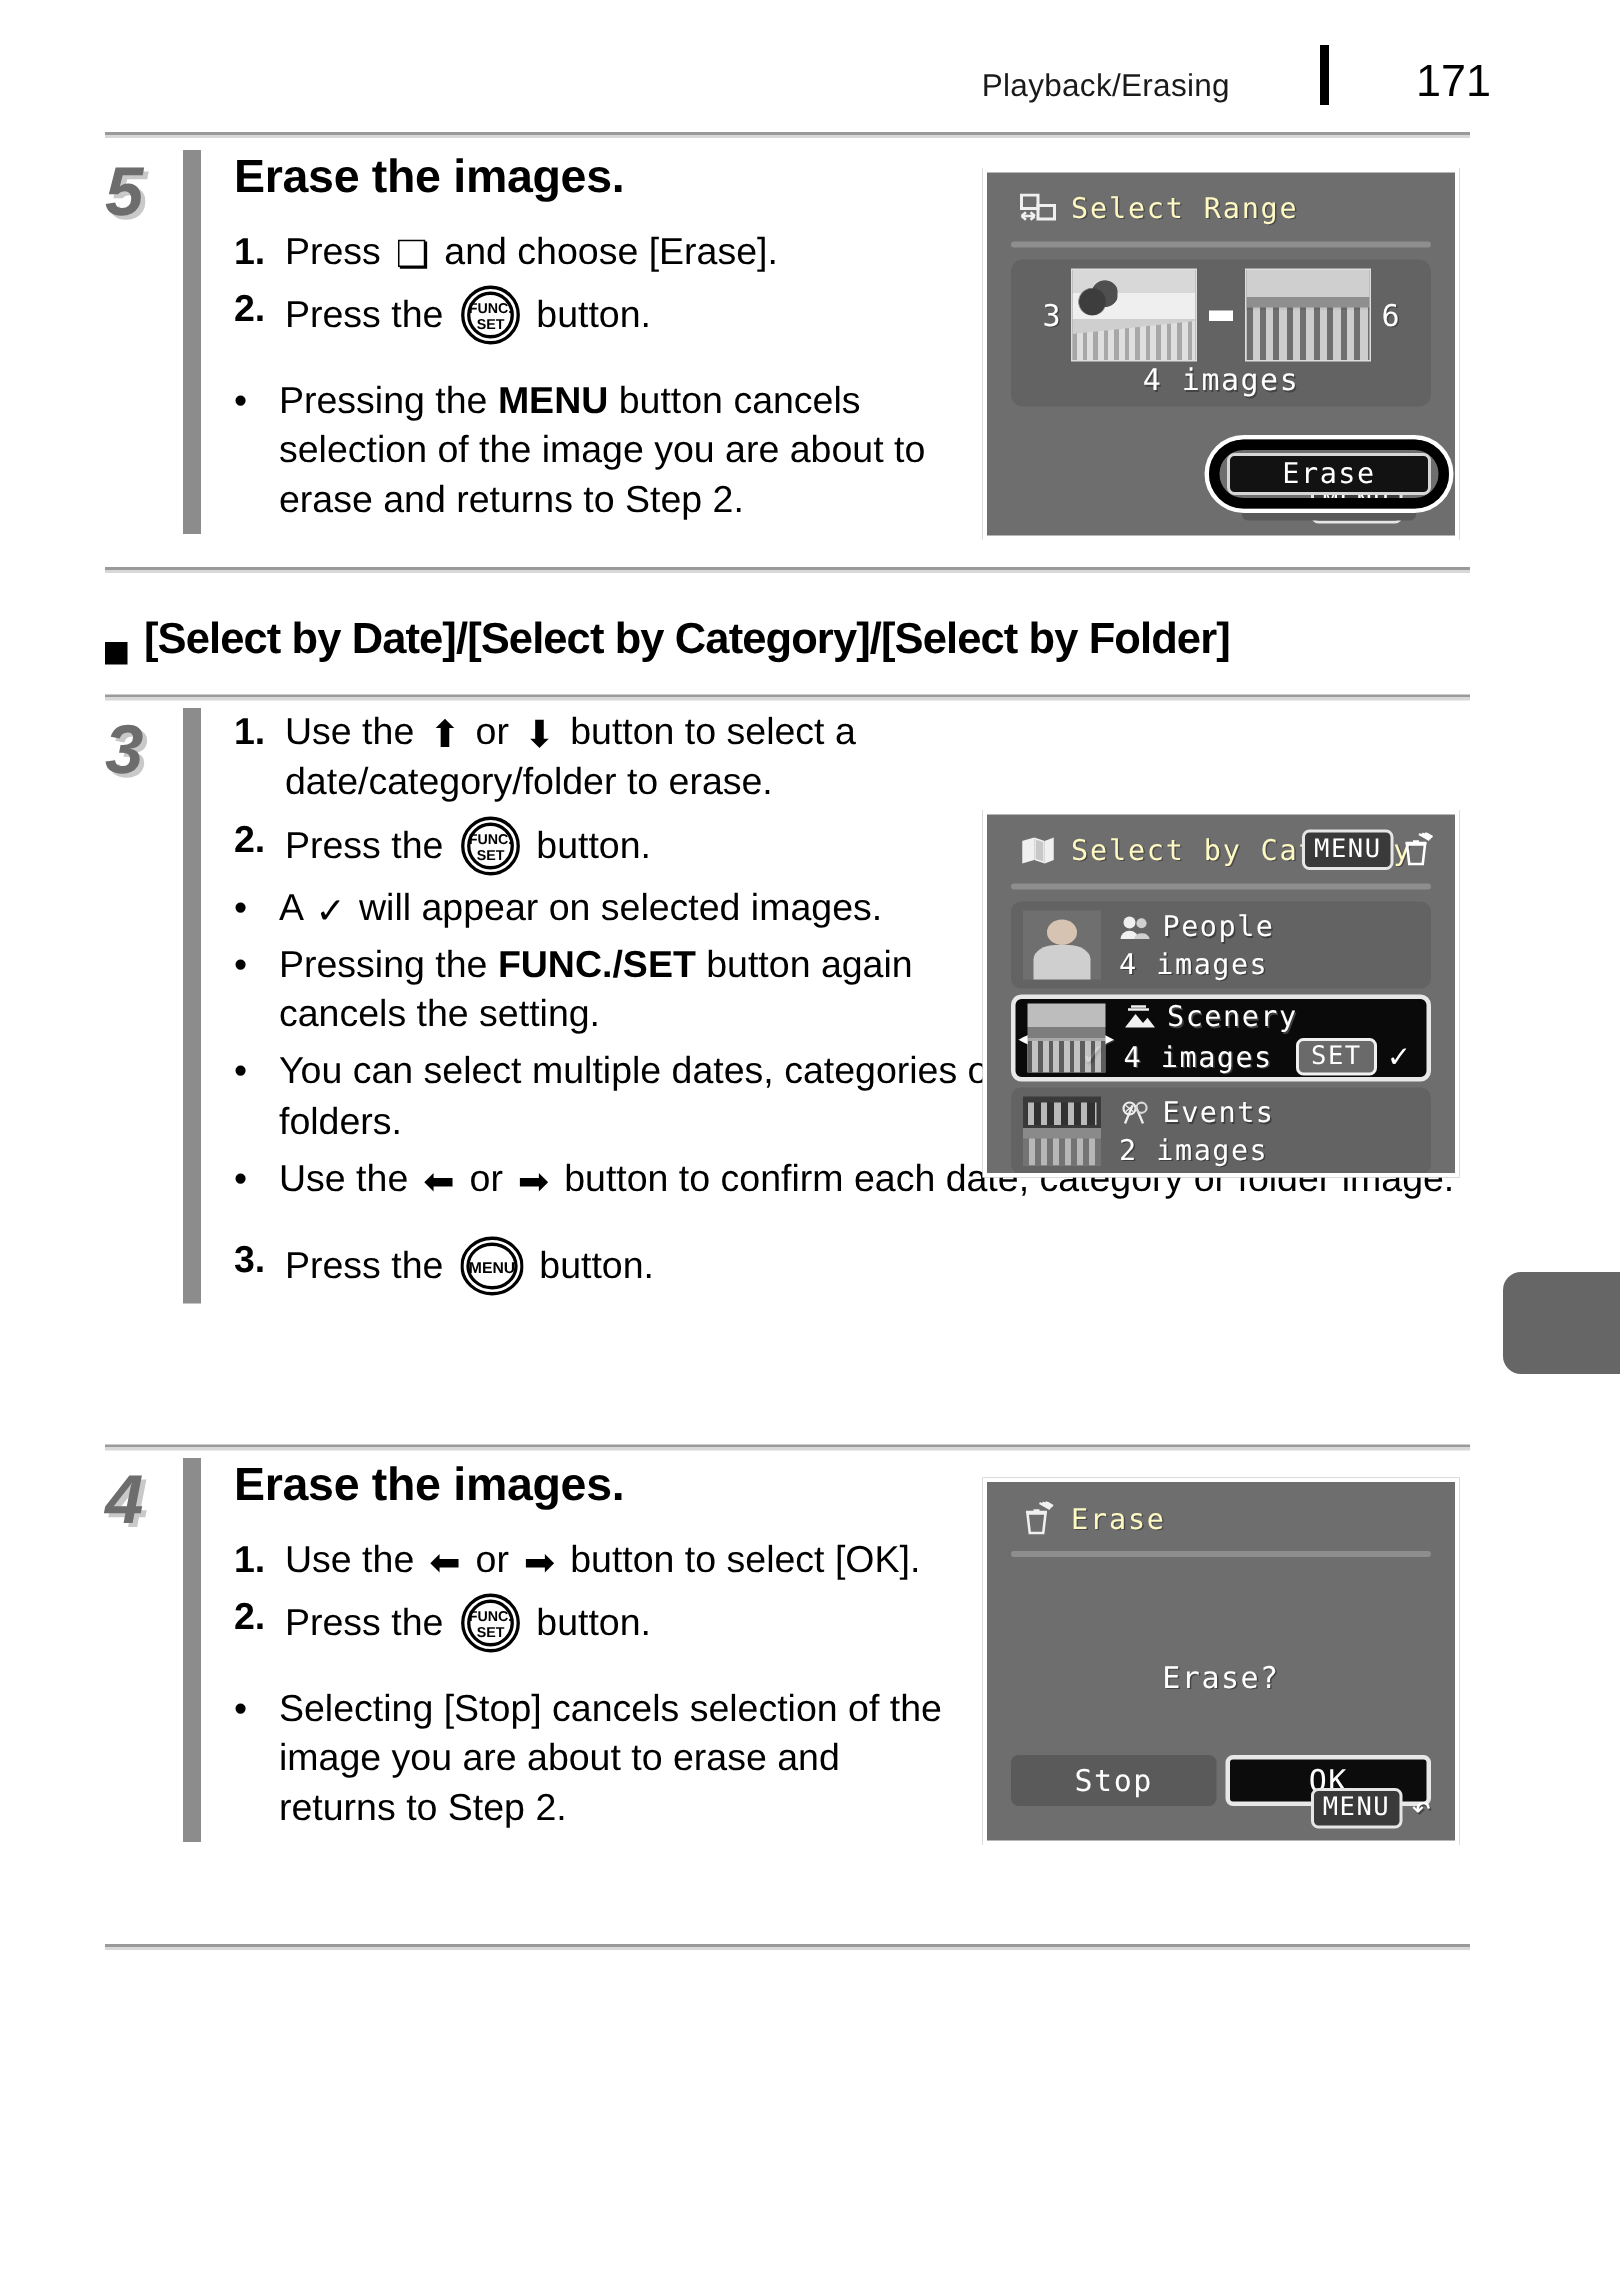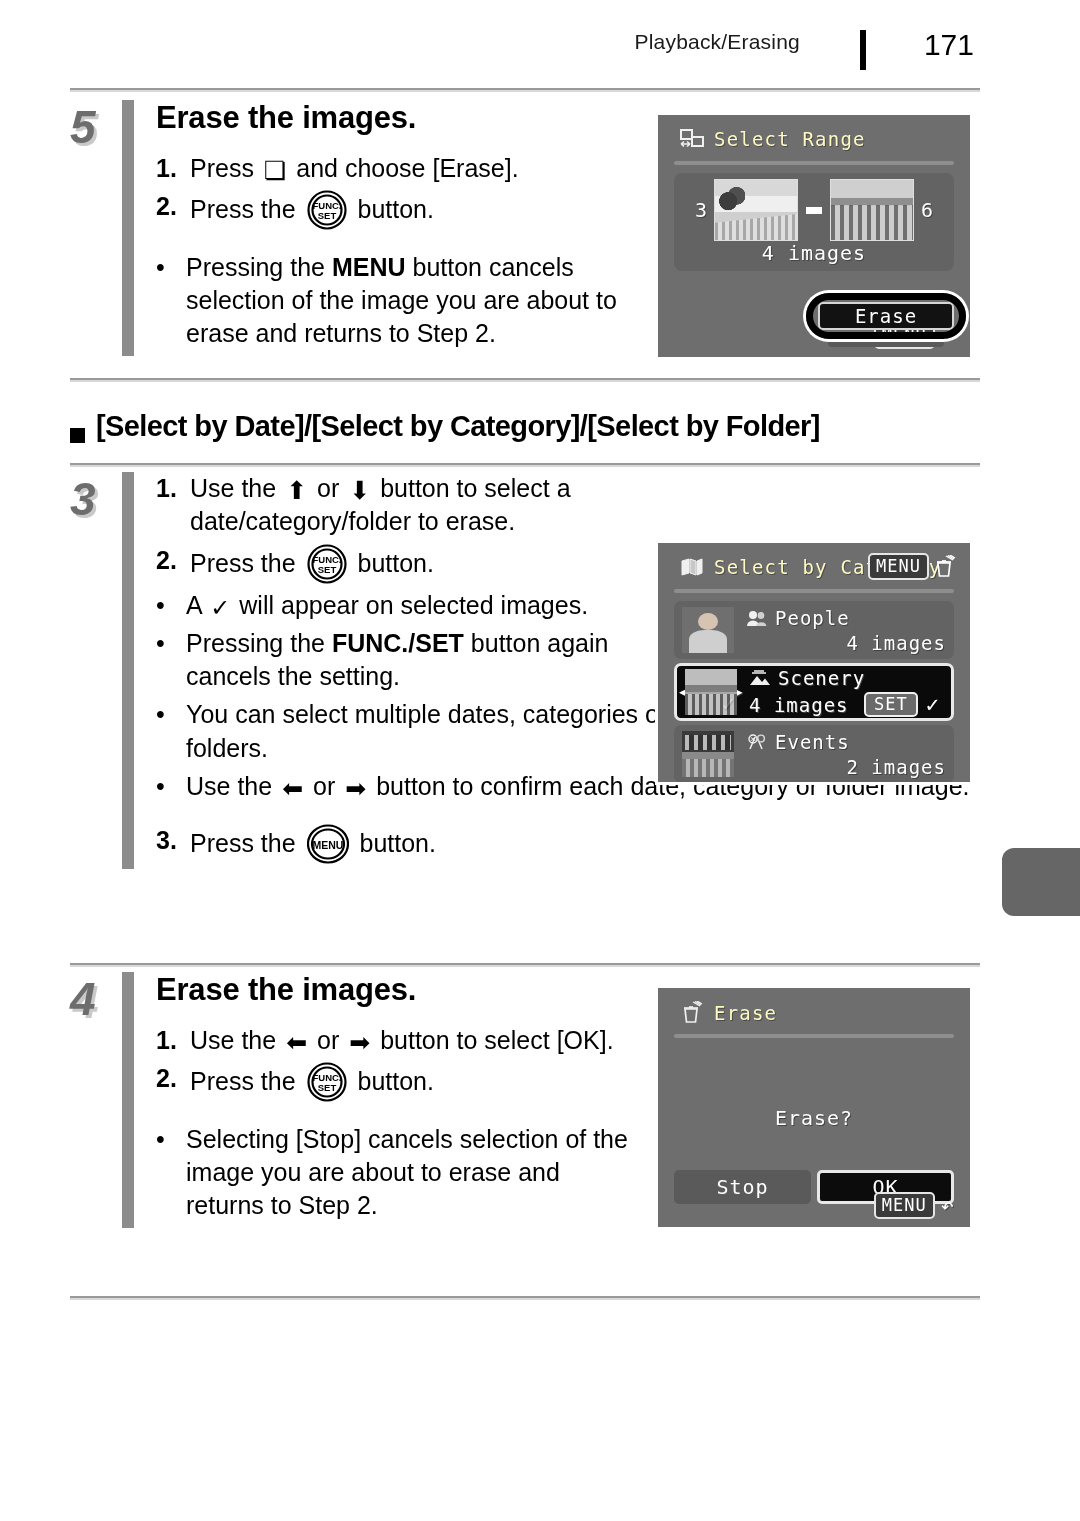--- a/index.html
+++ b/index.html
@@ -13,23 +13,23 @@
     position: relative;
     font-family: "Liberation Sans", sans-serif;
     color: #000;
     overflow: hidden;
   }
 
   
   .page-header {
     position: absolute;
     top: 30px;
-    right: 106px;
-    display: flex;
-    align-items: flex-start;
+    right: 86px;
+    display: flex;
+    align-items: flex-end;
     height: 40px;
     gap: 48px;
   }
   .header-title {
     font-size: 21px;
     color: #1a1a1a;
     letter-spacing: 0.2px;
     white-space: nowrap;
   }
   .header-rule {
@@ -341,21 +341,20 @@
     position: absolute;
     left: 16px;
     right: 16px;
     height: 58px;
     background: #636363;
     border-radius: 7px;
     display: flex;
     align-items: center;
     box-sizing: border-box;
     padding: 0 8px;
-    text-align: right;
   }
   .cat-row.selected {
     background: #0a0a0a;
     border: 3px solid #e8e8e8;
   }
   .cat-thumb {
     width: 52px;
     height: 46px;
     flex: 0 0 52px;
     margin-right: 12px;

